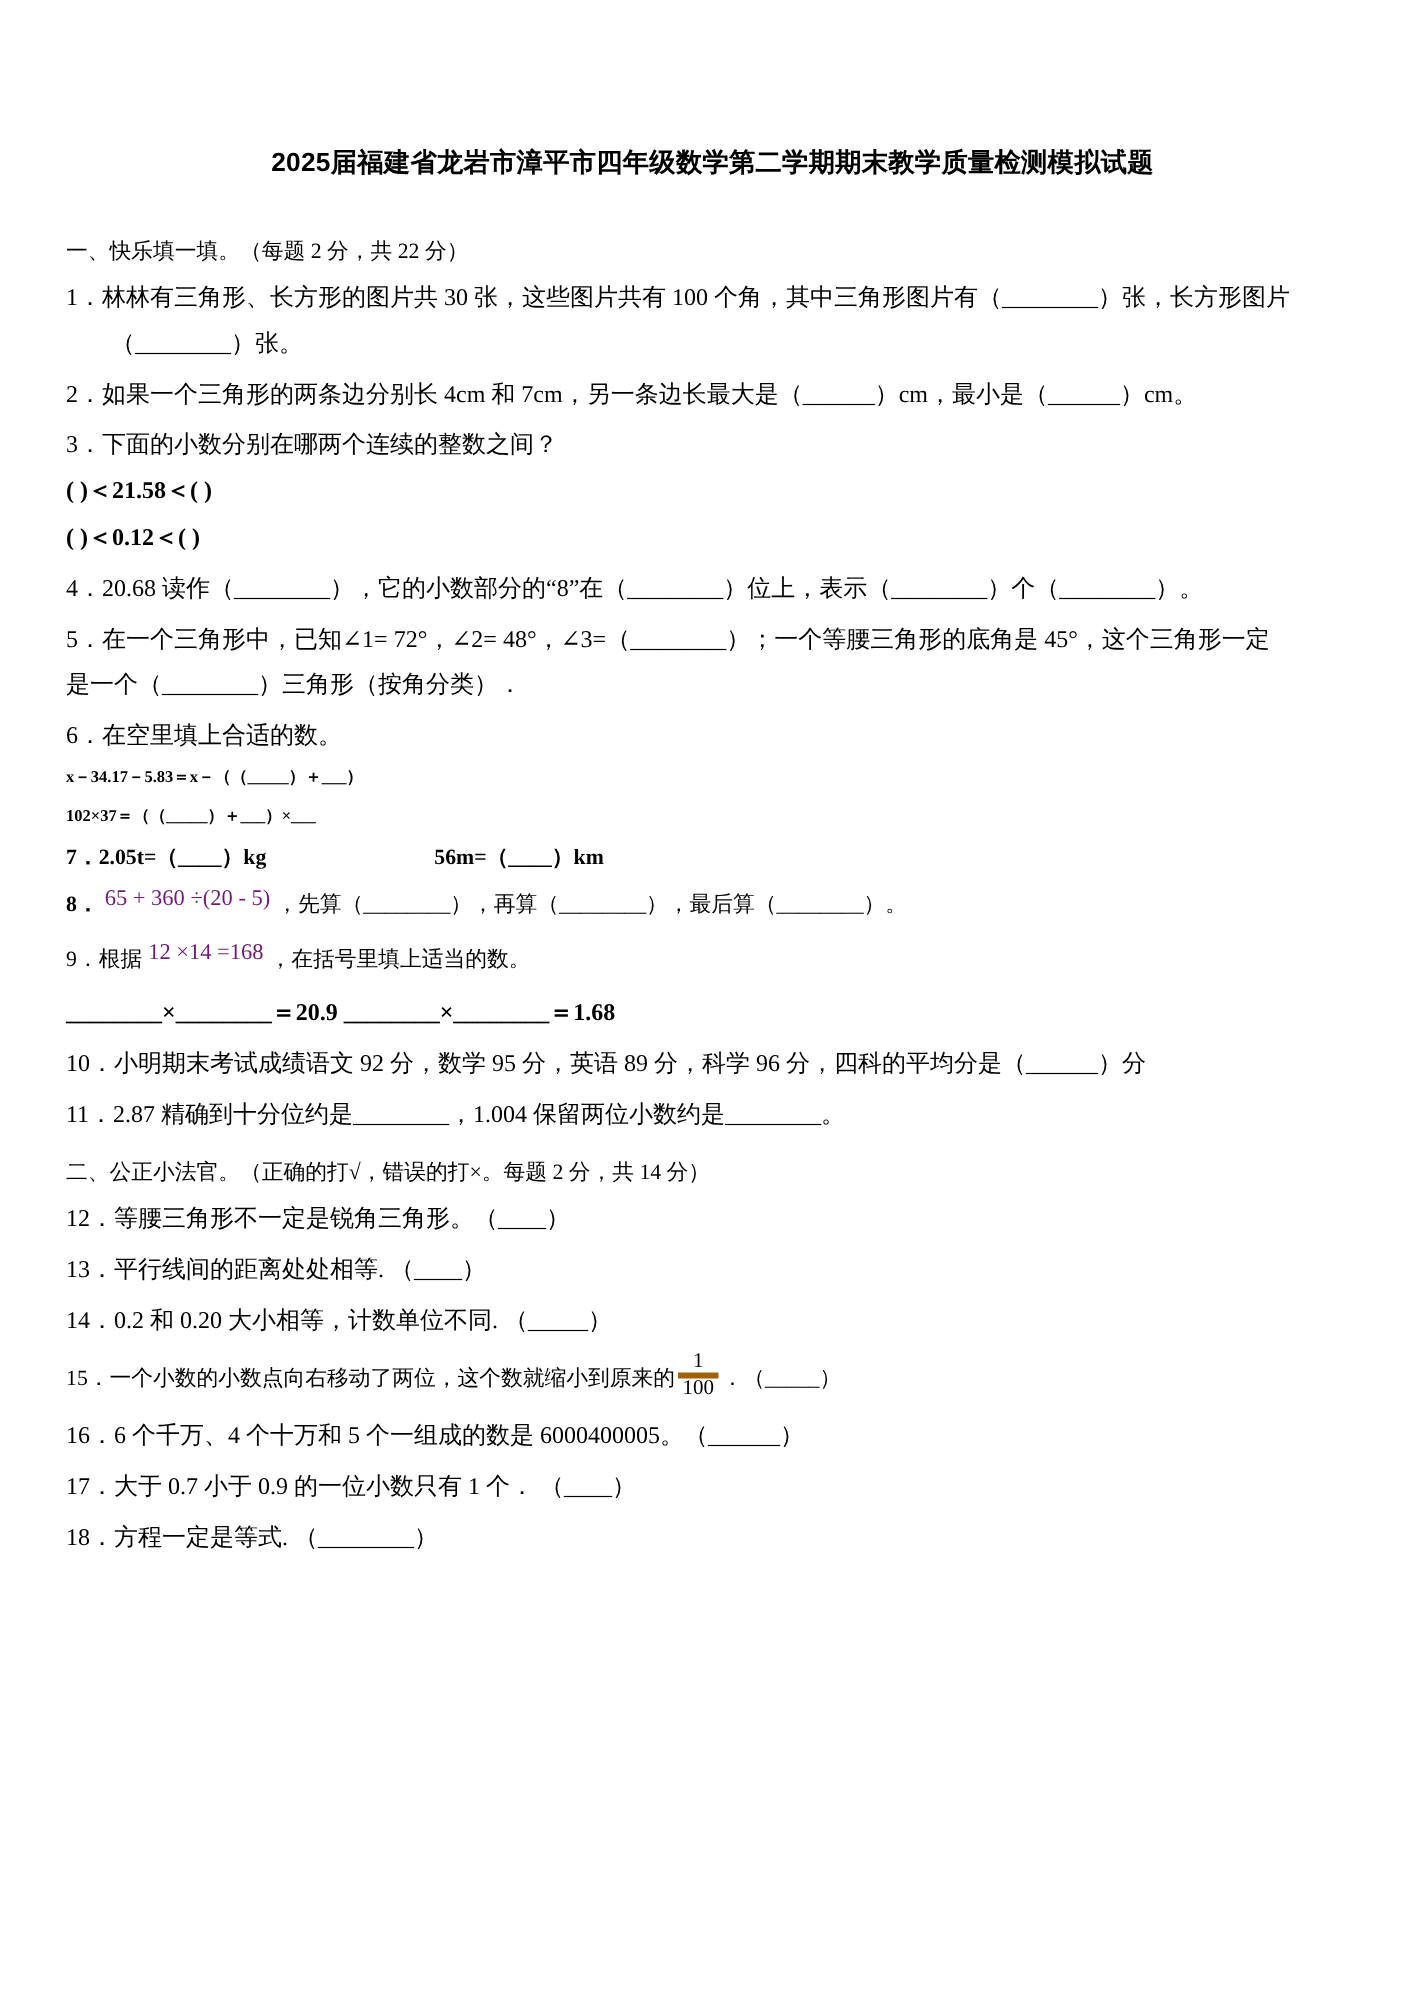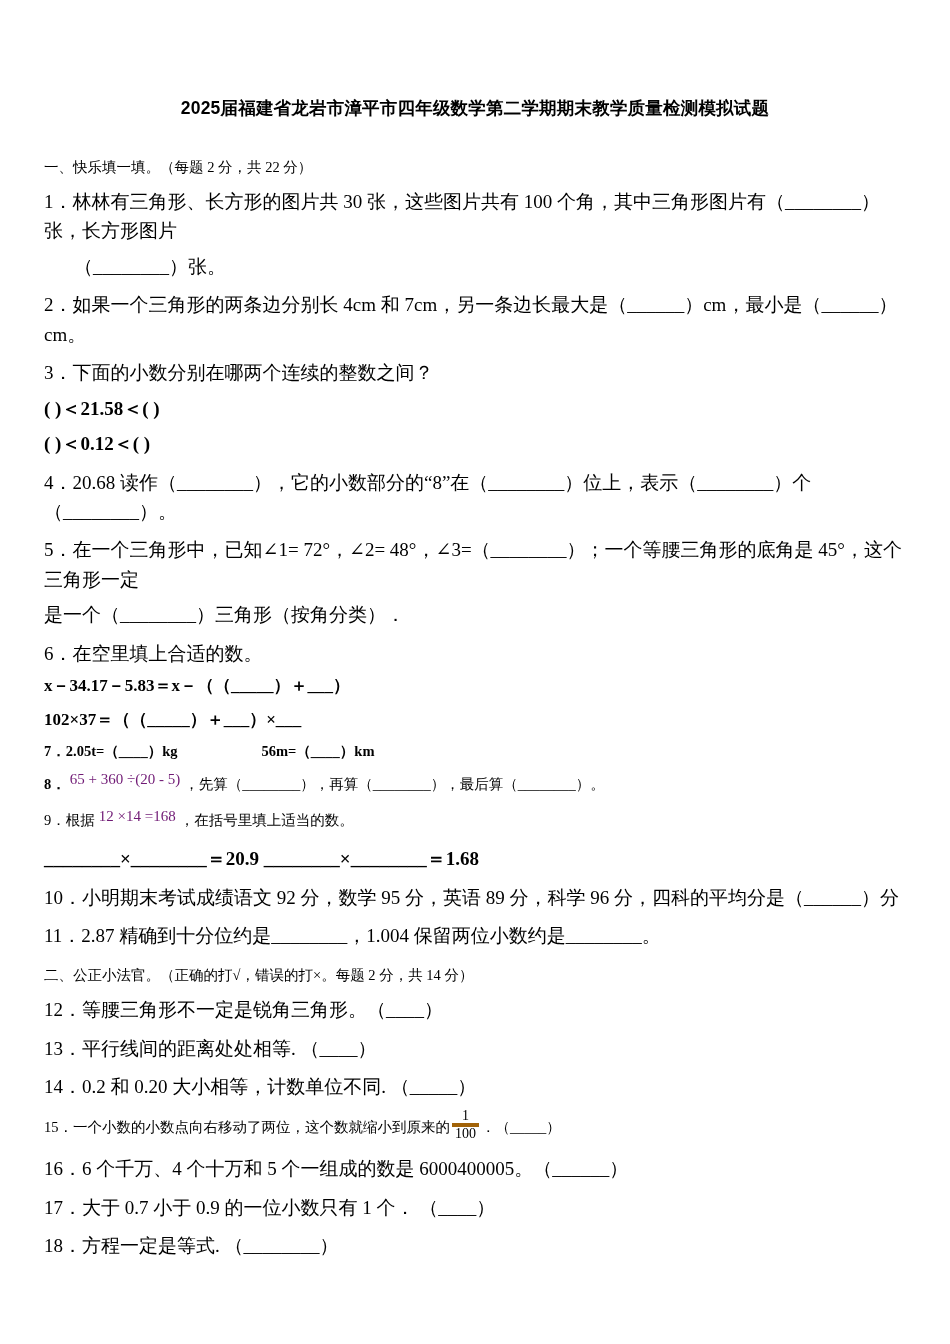--- a/index.html
+++ b/index.html
@@ -28,31 +28,31 @@
     letter-spacing: 0.2px;
     margin: 0 0 38px 0;
     white-space: nowrap;
   }
   .section-head {
     font-size: 14.5px;
     margin: 16px 0 10px 0;
     font-family: "Liberation Serif", serif;
   }
   .q {
-    font-size: 19px;
+    font-size: 16px;
     line-height: 1.55;
     margin: 0 0 9px 0;
   }
   .q.tight { margin-bottom: 6px; }
   .b { font-weight: bold; }
   .indent { margin-left: 30px; font-family: Liberation Serif, serif; }
   .row-two {
     display: flex;
     align-items: baseline;
-    gap: 84px;
+    gap: 112px;
     font-size: 14.5px;
     font-weight: bold;
     margin-bottom: 10px;
   }
   .formula-line {
     display: flex;
     align-items: center;
     font-size: 14.5px;
     margin: 0 0 10px 0;
     line-height: 1.5;
@@ -73,21 +73,21 @@
     vertical-align: middle;
     font-size: 14px;
     line-height: 1.05;
     margin: 0 2px;
     position: relative;
     top: -2px;
   }
   .frac .num { padding: 0 3px; }
   .frac .den { border-top: 4px solid #a16207; padding: 0 3px; }
   .q-blk { margin-bottom: 9px; }
-  .eqline { font-weight: bold; font-size: 17px; margin: 0 0 11px 0; }
+  .eqline { font-weight: bold; font-size: 11px; margin: 0 0 11px 0; }
 </style>
 </head>
 <body>
 
 <div class="page">
 
   <h1 class="doc-title">2025届福建省龙岩市漳平市四年级数学第二学期期末教学质量检测模拟试题</h1>
 
   <div class="section-head">一、快乐填一填。（每题 2 分，共 22 分）</div>
 

